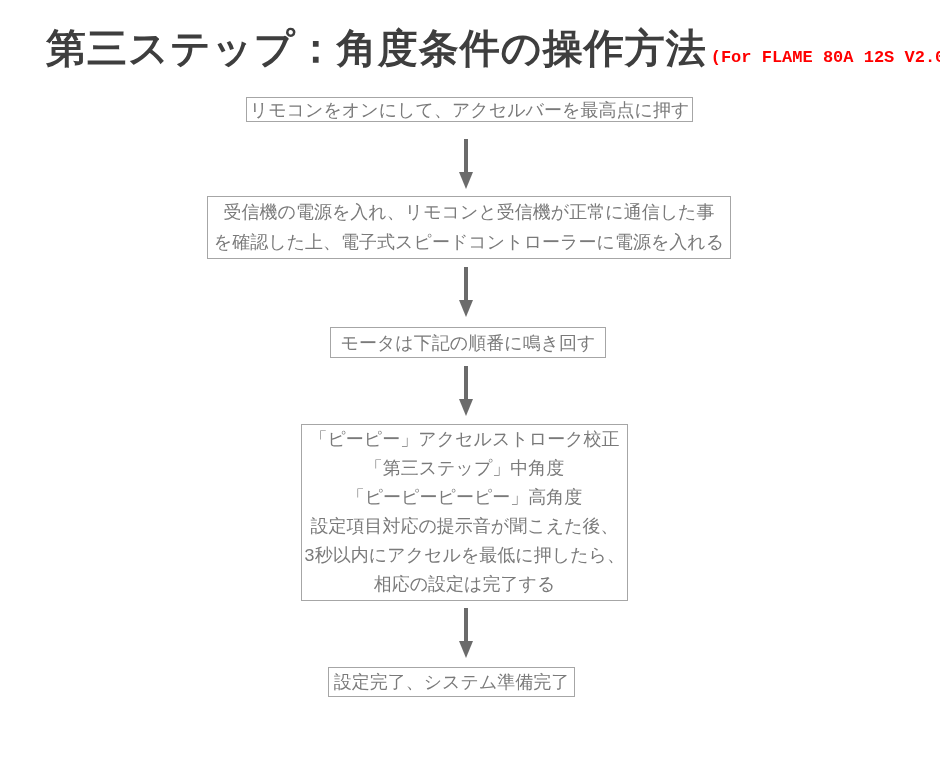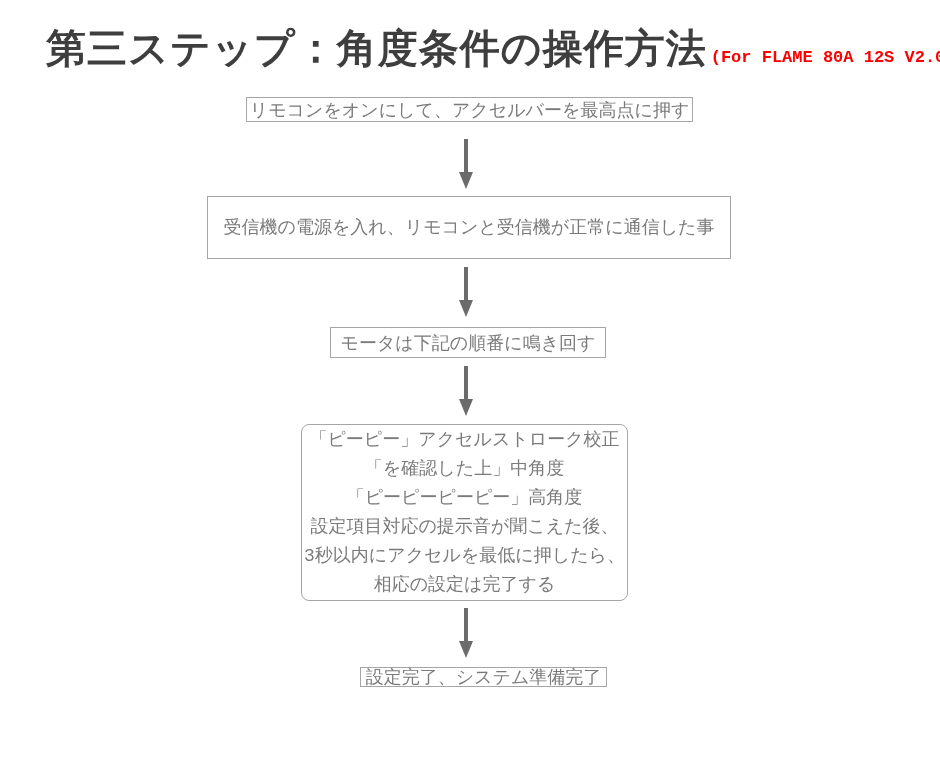--- a/index.html
+++ b/index.html
@@ -51,22 +51,22 @@
     flex-direction: column;
     align-items: center;
     justify-content: center;
     text-align: center;
     font-size: 18px;
   }
   .flow-box .line { white-space: nowrap; }
   .box-1 { left: 246px; top: 97px;  width: 447px; height: 25px; }
   .box-2 { left: 207px; top: 196px; width: 524px; height: 63px; line-height: 30px; }
   .box-3 { left: 330px; top: 327px; width: 276px; height: 31px; }
-  .box-4 { left: 301px; top: 424px; width: 327px; height: 177px; line-height: 29px; border-radius: 8px; }
-  .box-5 { left: 360px; top: 667px; width: 247px; height: 20px; }
+  .box-4 { left: 301px; top: 424px; width: 327px; height: 177px; line-height: 29px; }
+  .box-5 { left: 328px; top: 667px; width: 247px; height: 30px; }
   .arrow {
     position: absolute;
     left: 458px;
     width: 16px;
     height: 50px;
     color: var(--arrow);
   }
   .arrow-1 { top: 139px; }
   .arrow-2 { top: 267px; }
   .arrow-3 { top: 366px; }
@@ -88,39 +88,40 @@
       <div class="line">リモコンをオンにして、アクセルバーを最高点に押す</div>
     </div>
 
     <svg class="arrow arrow-1" viewBox="0 0 16 50" xmlns="http://www.w3.org/2000/svg">
       <line x1="8" y1="0" x2="8" y2="34" stroke="currentColor" stroke-width="4"></line>
       <polygon points="1,33 15,33 8,50" fill="currentColor"></polygon>
     </svg>
 
     <div class="flow-box box-2">
       <div class="line">受信機の電源を入れ、リモコンと受信機が正常に通信した事</div>
+      <div class="line">を確認した上、電子式スピードコントローラーに電源を入れる</div>
     </div>
 
     <svg class="arrow arrow-2" viewBox="0 0 16 50" xmlns="http://www.w3.org/2000/svg">
       <line x1="8" y1="0" x2="8" y2="34" stroke="currentColor" stroke-width="4"></line>
       <polygon points="1,33 15,33 8,50" fill="currentColor"></polygon>
     </svg>
 
     <div class="flow-box box-3">
       <div class="line">モータは下記の順番に鳴き回す</div>
     </div>
 
     <svg class="arrow arrow-3" viewBox="0 0 16 50" xmlns="http://www.w3.org/2000/svg">
       <line x1="8" y1="0" x2="8" y2="34" stroke="currentColor" stroke-width="4"></line>
       <polygon points="1,33 15,33 8,50" fill="currentColor"></polygon>
     </svg>
 
     <div class="flow-box box-4">
       <div class="line">「ピーピー」アクセルストローク校正</div>
-      <div class="line">「を確認した上」中角度</div>
+      <div class="line">「第三ステップ」中角度</div>
       <div class="line">「ピーピーピーピー」高角度</div>
       <div class="line">設定項目対応の提示音が聞こえた後、</div>
       <div class="line">3秒以内にアクセルを最低に押したら、</div>
       <div class="line">相応の設定は完了する</div>
     </div>
 
     <svg class="arrow arrow-4" viewBox="0 0 16 50" xmlns="http://www.w3.org/2000/svg">
       <line x1="8" y1="0" x2="8" y2="34" stroke="currentColor" stroke-width="4"></line>
       <polygon points="1,33 15,33 8,50" fill="currentColor"></polygon>
     </svg>

